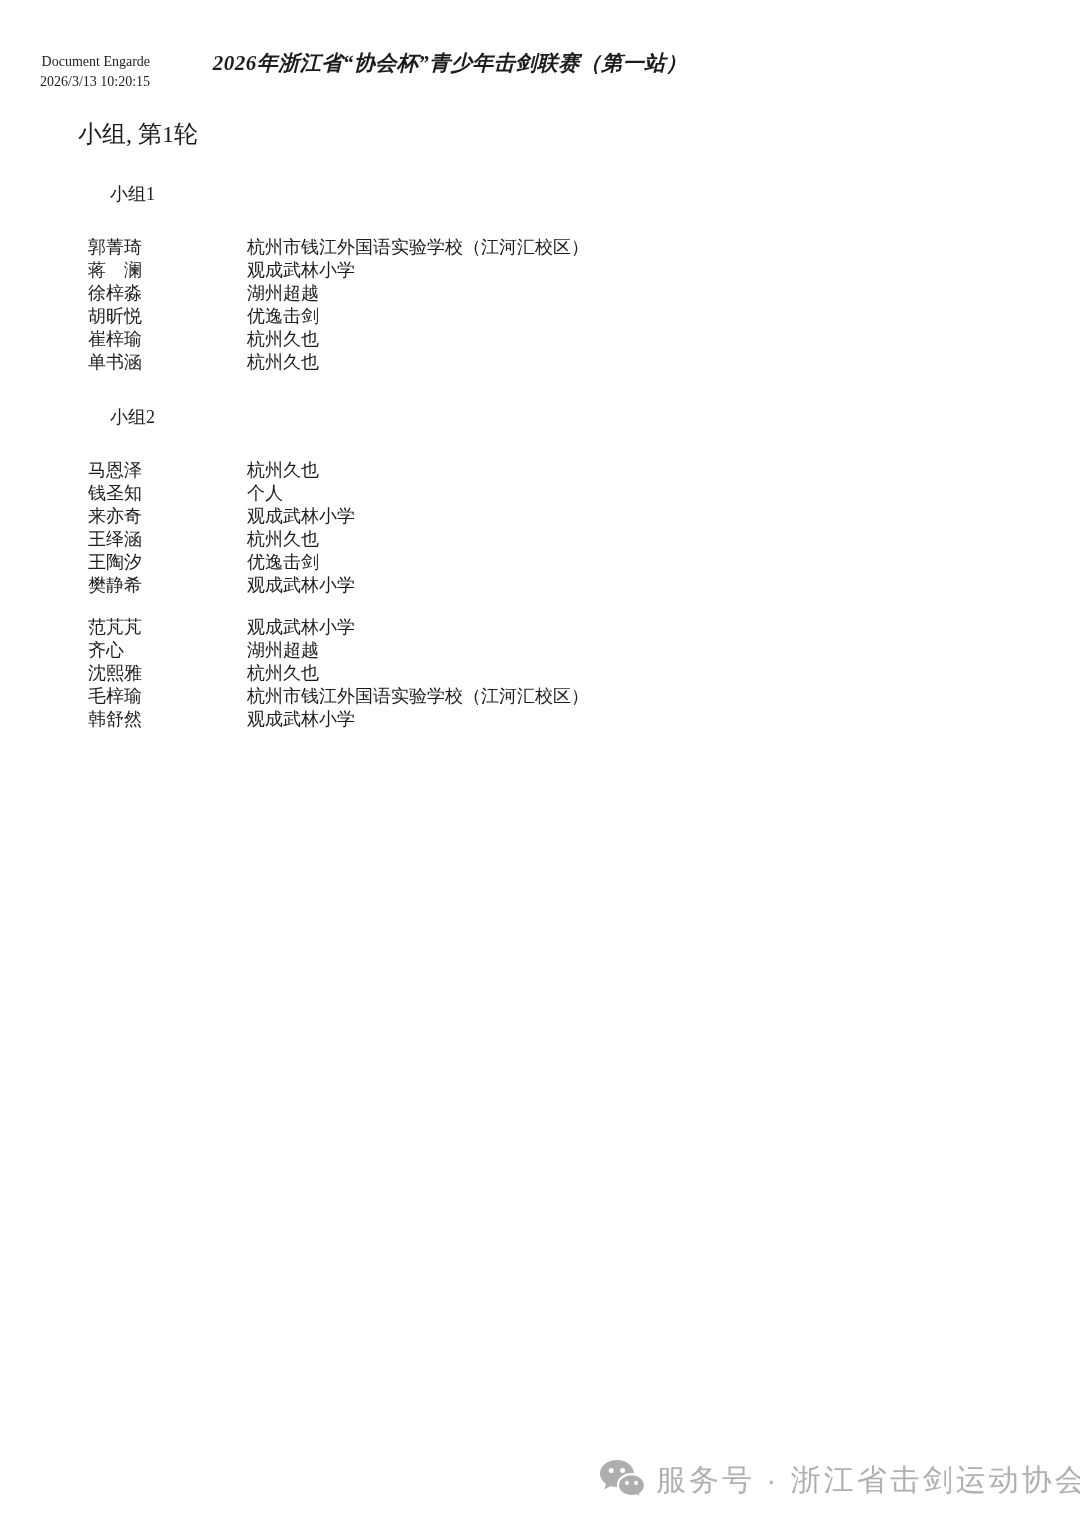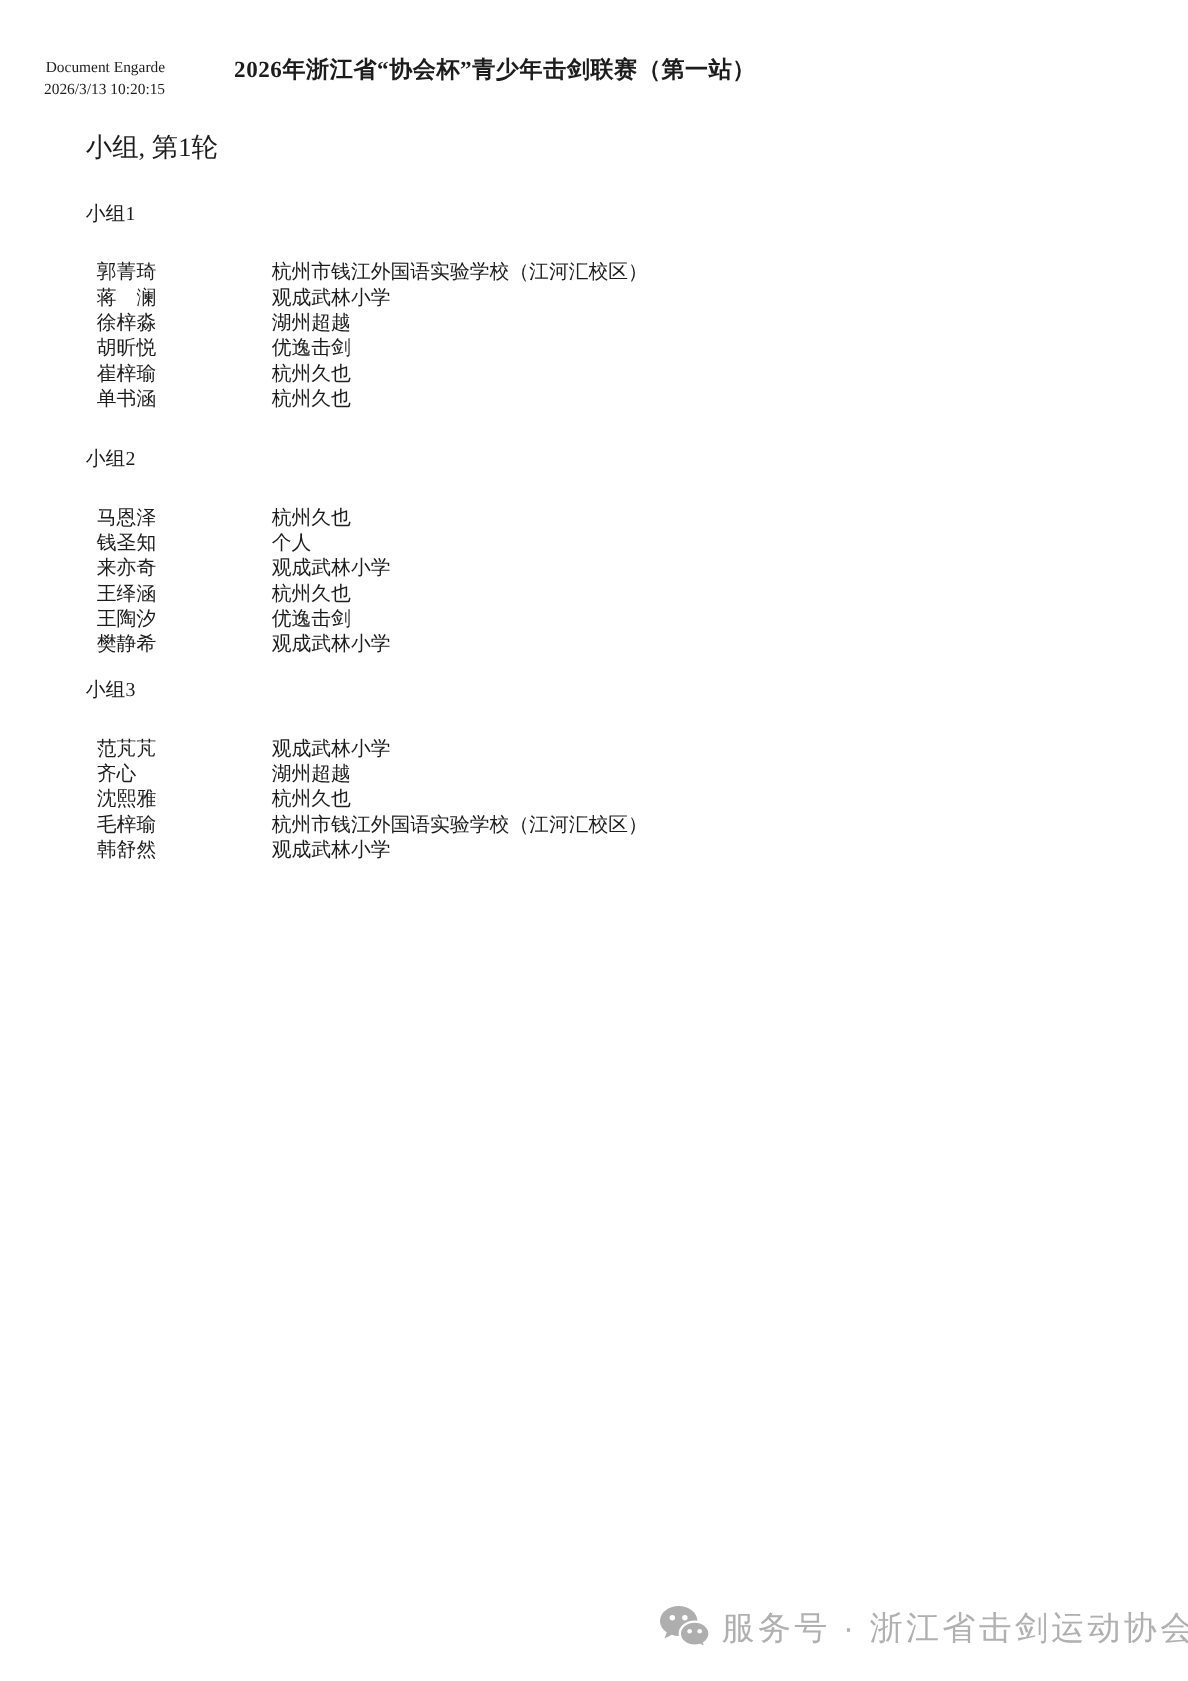--- a/index.html
+++ b/index.html
@@ -13,41 +13,42 @@
   }
   .meta {
     position: absolute; left: 40px; top: 52px;
     text-align: right;
     font-size: 14px; line-height: 20px;
     white-space: nowrap;
   }
   .titles {
     position: absolute; left: 0; top: 50px; width: 900px;
     text-align: center;
+    font-style: italic;
   }
   .title-main {
     font-size: 21px; font-weight: bold; line-height: 26px;
     letter-spacing: 0.5px;
   }
   .title-sub {
     font-size: 20px; font-weight: bold; line-height: 26px;
     margin-top: 8px;
   }
   .round-label {
     position: absolute; left: 78px; top: 118px;
     font-size: 24px;
   }
   .group {
     position: absolute; left: 78px;
     font-size: 18px;
   }
   .group-1 { top: 183px; }
   .group-2 { top: 406px; }
   .group-3 { top: 616px; }
-  .group-label { line-height: 22px; margin-bottom: 31px; }
+  .group-label { line-height: 22px; margin-bottom: 31px; margin-left: 32px; }
   .row { display: flex; line-height: 23px; }
   .row .name {
     width: 169px; padding-left: 10px; box-sizing: border-box;
     white-space: pre; flex: 0 0 auto;
   }
   .row .club { white-space: nowrap; }
   .footer {
     position: absolute; left: 598px; top: 1458px;
     display: flex; align-items: center;
     font-family: "Liberation Sans", "DejaVu Sans", sans-serif;
@@ -124,21 +125,20 @@
     <span class="name">王陶汐</span>
     <span class="club">优逸击剑</span>
   </div>
   <div class="row">
     <span class="name">樊静希</span>
     <span class="club">观成武林小学</span>
   </div>
 </div>
 
 <div class="group group-3">
-  <div class="group-label">小组3</div>
   <div class="row">
     <span class="name">范芃芃</span>
     <span class="club">观成武林小学</span>
   </div>
   <div class="row">
     <span class="name">齐心</span>
     <span class="club">湖州超越</span>
   </div>
   <div class="row">
     <span class="name">沈熙雅</span>

